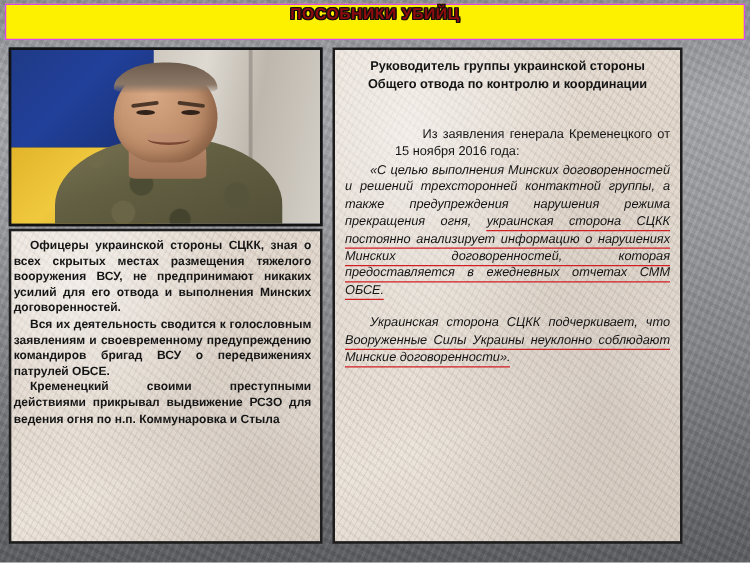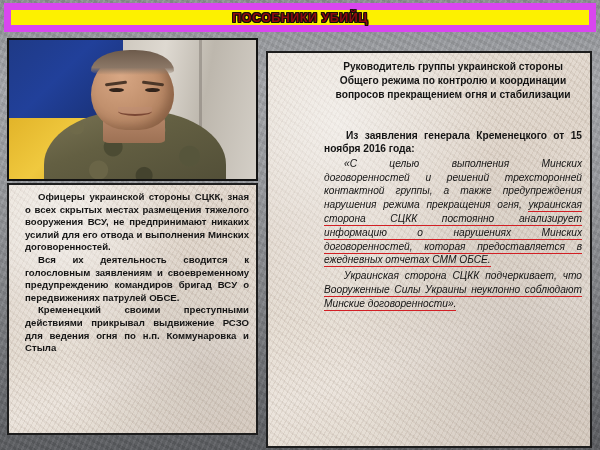--- a/index.html
+++ b/index.html
@@ -34,23 +34,22 @@
     opacity: .9;
     pointer-events: none;
   }
 
   
   .banner {
     position: absolute;
     left: 4px; top: 3px;
     width: 592px; height: 29px;
     background: #fdf100;
-    border: 7px solid #d946ef;
+    border: 1px solid #d946ef;
     display: flex;
-    align-items: center;
     justify-content: center;
     z-index: 6;
   }
   .banner-title {
     font-size: 12.5px;
     font-weight: bold;
     letter-spacing: .5px;
     color: #8e0b10;
     text-shadow:
       -1px  0 #16100a,  1px 0 #16100a,
@@ -159,72 +158,73 @@
     border-radius: 0 0 60% 60%;
     background: rgba(190,140,120,.35);
   }
 
   
   #left-text-panel {
     left: 7px; top: 183px;
     width: 251px; height: 252px;
   }
   .lt-body {
-    padding: 6px 7px 4px 16px;
+    padding: 6px 7px 4px 2px;
     font-size: 9.6px;
     line-height: 12.6px;
     font-weight: bold;
     color: #151515;
     text-align: justify;
     text-justify: inter-word;
   }
   .lt-body p { text-indent: 13px; margin-bottom: 0; }
 
   
   #right-panel {
-    left: 266px; top: 51px;
-    width: 326px; height: 397px; padding-left: 48px;
+    left: 266px; top: 38px;
+    width: 280px; height: 397px;
   }
   .rp-inner { padding: 7px 8px 6px 8px; }
 
   .rp-header {
     text-align: center;
     font-size: 10.2px;
     line-height: 14.2px;
     font-weight: bold;
     color: #141414;
   }
   .rp-gap { height: 26px; }
 
   .rp-intro {
     font-size: 10.2px;
     line-height: 13.6px;
-    font-weight: bold;
+    font-weight: normal;
     color: #141414;
     text-align: justify;
     text-justify: inter-word;
+    margin-left: 40px;
   }
   .rp-intro .ind { text-indent: 22px; display: block; }
 
   .rp-quote {
     margin-top: 1px;
     font-size: 10.2px;
     line-height: 13.8px;
     font-weight: normal;
     font-style: italic;
     color: #141414;
     text-align: justify;
     text-justify: inter-word;
   }
   .rp-quote p { text-indent: 20px; }
   .rp-quote .u {
     border-bottom: 1.4px solid #d21f24;
     padding-bottom: 1px;
   }
-  .rp-quote .last { margin-top: 2px; }
+  .rp-quote .last { margin-top: 12px; }
 </style>
 </head>
 <body>
 
 <div class="backdrop"></div>
 
 <div class="banner">
   <span class="banner-title">ПОСОБНИКИ УБИЙЦ</span>
 </div>
 
@@ -252,22 +252,21 @@
     <p>Вся их деятельность сводится к голословным заявлениям и своевременному предупреждению командиров бригад ВСУ о передвижениях патрулей ОБСЕ.</p>
     <p>Кременецкий своими преступными действиями прикрывал выдвижение РСЗО для ведения огня по н.п. Коммунаровка и Стыла</p>
   </div>
 </div>
 
 <div id="right-panel" class="paper">
   <div class="rp-inner">
 
     <div class="rp-header">
       <div>Руководитель группы украинской стороны</div>
-      <div>Общего режима по контролю и координации</div>
-      <div>вопросов прекращением огня и стабилизации</div>
+      <div>Общего отвода по контролю и координации</div>
     </div>
 
     <div class="rp-gap"></div>
 
     <div class="rp-intro">
       <span class="ind">Из заявления генерала Кременецкого от 15 ноября 2016 года:</span>
     </div>
 
     <div class="rp-quote">
       <p><span>«С целью выполнения Минских договоренностей и решений трехсторонней контактной группы, а также предупреждения нарушения режима прекращения огня, </span><span class="u">украинская сторона СЦКК постоянно анализирует информацию о нарушениях Минских договоренностей, которая предоставляется в ежедневных отчетах СММ ОБСЕ.</span></p>

